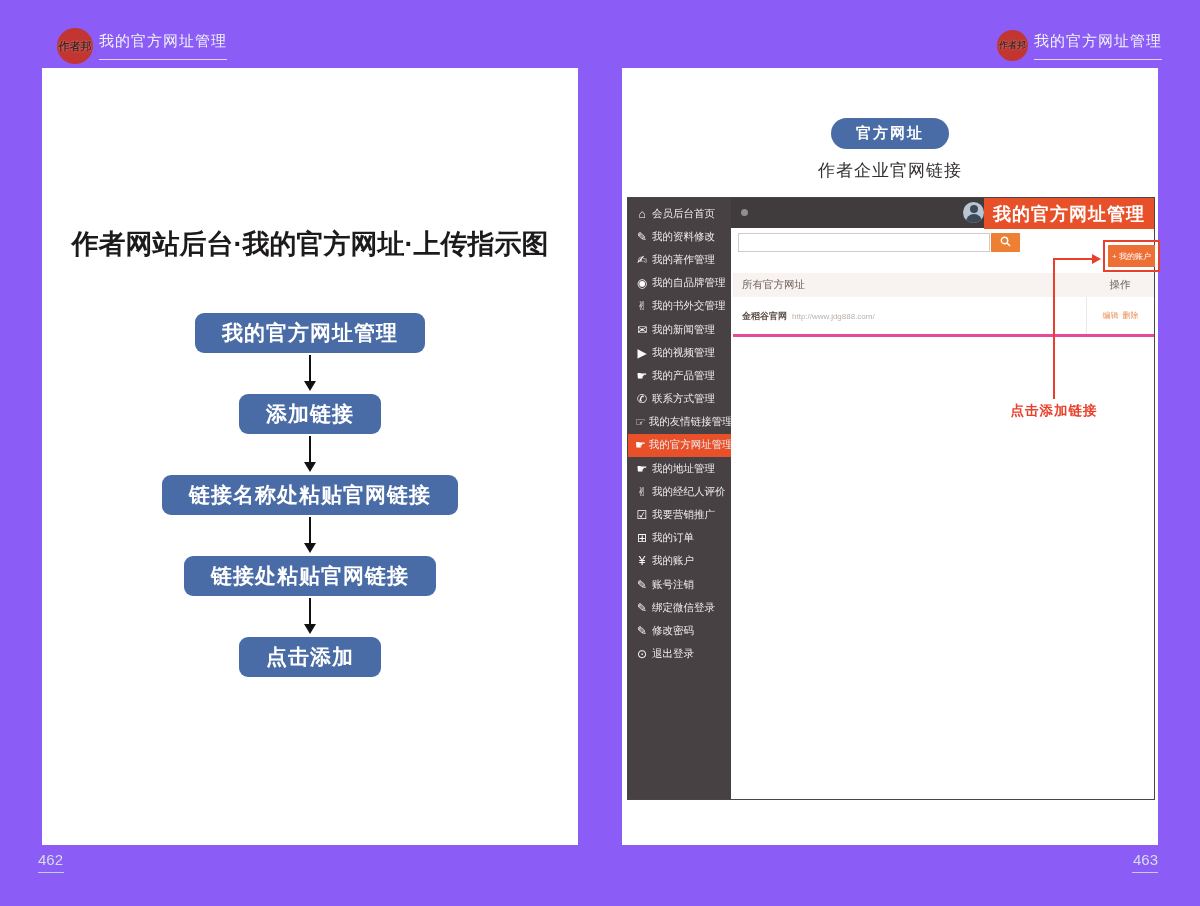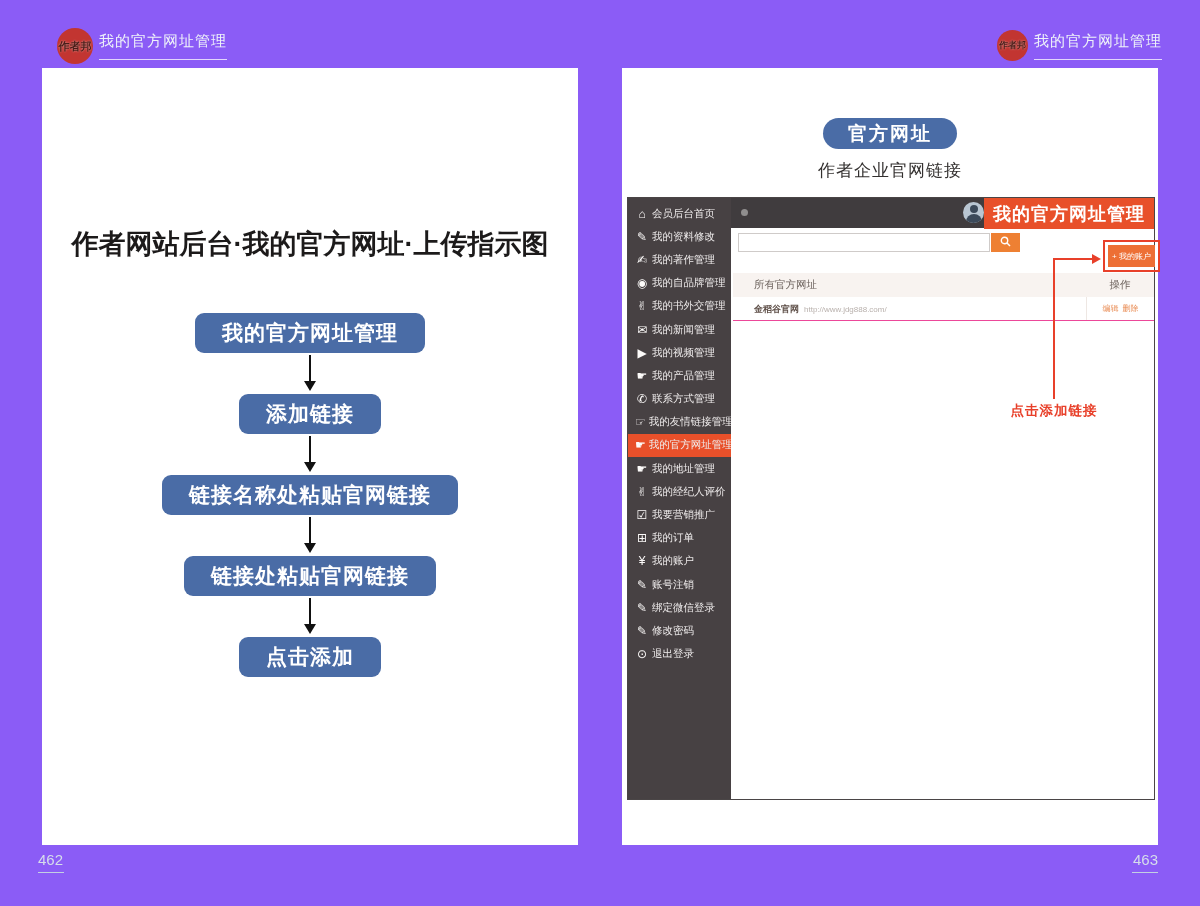--- a/index.html
+++ b/index.html
@@ -36,21 +36,21 @@
   .flow-box { background:#4a6ca6; color:#ffffff; font-size:21px; font-weight:bold;
     border-radius:9px; height:40px; padding:0 27px; display:flex; align-items:center;
     justify-content:center; white-space:nowrap; letter-spacing:1px; }
   .flow-arrow { position:relative; width:2px; height:41px; }
   .flow-arrow::before { content:""; position:absolute; left:0; top:2px; width:2px; height:29px; background:#111; }
   .flow-arrow::after { content:""; position:absolute; left:-5px; top:28px; border-left:6px solid transparent;
     border-right:6px solid transparent; border-top:10px solid #111; }
 
   
   .pill { position:absolute; left:50%; transform:translateX(-50%); top:50px; background:#4a6ca6;
-    color:#fff; font-size:19px; font-weight:bold; letter-spacing:2px; border-radius:16px;
+    color:#fff; font-size:15px; font-weight:bold; letter-spacing:2px; border-radius:16px;
     height:31px; padding:0 25px; display:flex; align-items:center; }
   .subtitle { position:absolute; left:0; top:91px; width:100%; text-align:center;
     color:#33302f; font-size:17px; letter-spacing:1px; }
 
   
   .admin-shot { position:absolute; left:5px; top:129px; width:528px; height:603px;
     background:#ffffff; border:1px solid #4a4546; display:flex; }
   .side-nav { width:103px; background:#474143; flex:0 0 auto; padding-top:4px; }
   .side-item { height:23.2px; display:flex; align-items:center; padding-left:7px;
     color:#efecec; font-size:10.5px; white-space:nowrap; cursor:pointer; }
@@ -74,22 +74,22 @@
     border:none; display:flex; align-items:center; justify-content:center; cursor:pointer; }
 
   .add-btn { position:absolute; left:377px; top:47px; width:47px; height:22px; background:#ed6f35;
     color:#fff; font-size:8px; border:none; display:flex; align-items:center; justify-content:center;
     white-space:nowrap; cursor:pointer; }
   .add-outline { position:absolute; left:372px; top:42px; width:57px; height:32px;
     border:2px solid #e8402a; z-index:6; pointer-events:none; }
 
   .links-table { position:absolute; left:2px; top:75px; width:421px; font-size:10.5px; }
   .lt-header { display:flex; background:#f8f3f0; height:24px; align-items:center; color:#6b615c; }
-  .lt-row { display:flex; height:24px; align-items:center; border-bottom:1px solid #ec4899; background:#fff; }
-  .lt-cell-main { flex:1; padding-left:21px; }
+  .lt-row { display:flex; height:40px; align-items:center; border-bottom:3px solid #ec4899; background:#fff; }
+  .lt-cell-main { flex:1; padding-left:9px; }
   .lt-cell-op { width:68px; text-align:center; border-left:1px solid #eee7e3; align-self:stretch;
     display:flex; align-items:center; justify-content:center; }
   .lt-header .lt-cell-op { border-left:none;font-family:Liberation Serif, serif; }
   .row-name { color:#5f5049; font-weight:bold; font-size:9px; }
   .row-url { color:#b9b1ad; font-size:8px; margin-left:5px; }
   .op-link { color:#e98c54; font-size:8px; margin:0 2px; text-decoration:none; cursor:pointer; }
 
   .ann-vline { position:absolute; left:322px; top:60px; width:2px; height:141px; background:#e8402a; z-index:7; }
   .ann-hline { position:absolute; left:322px; top:60px; width:40px; height:2px; background:#e8402a; z-index:7; }
   .ann-arrow { position:absolute; left:361px; top:56px; width:0; height:0; border-top:5px solid transparent;

